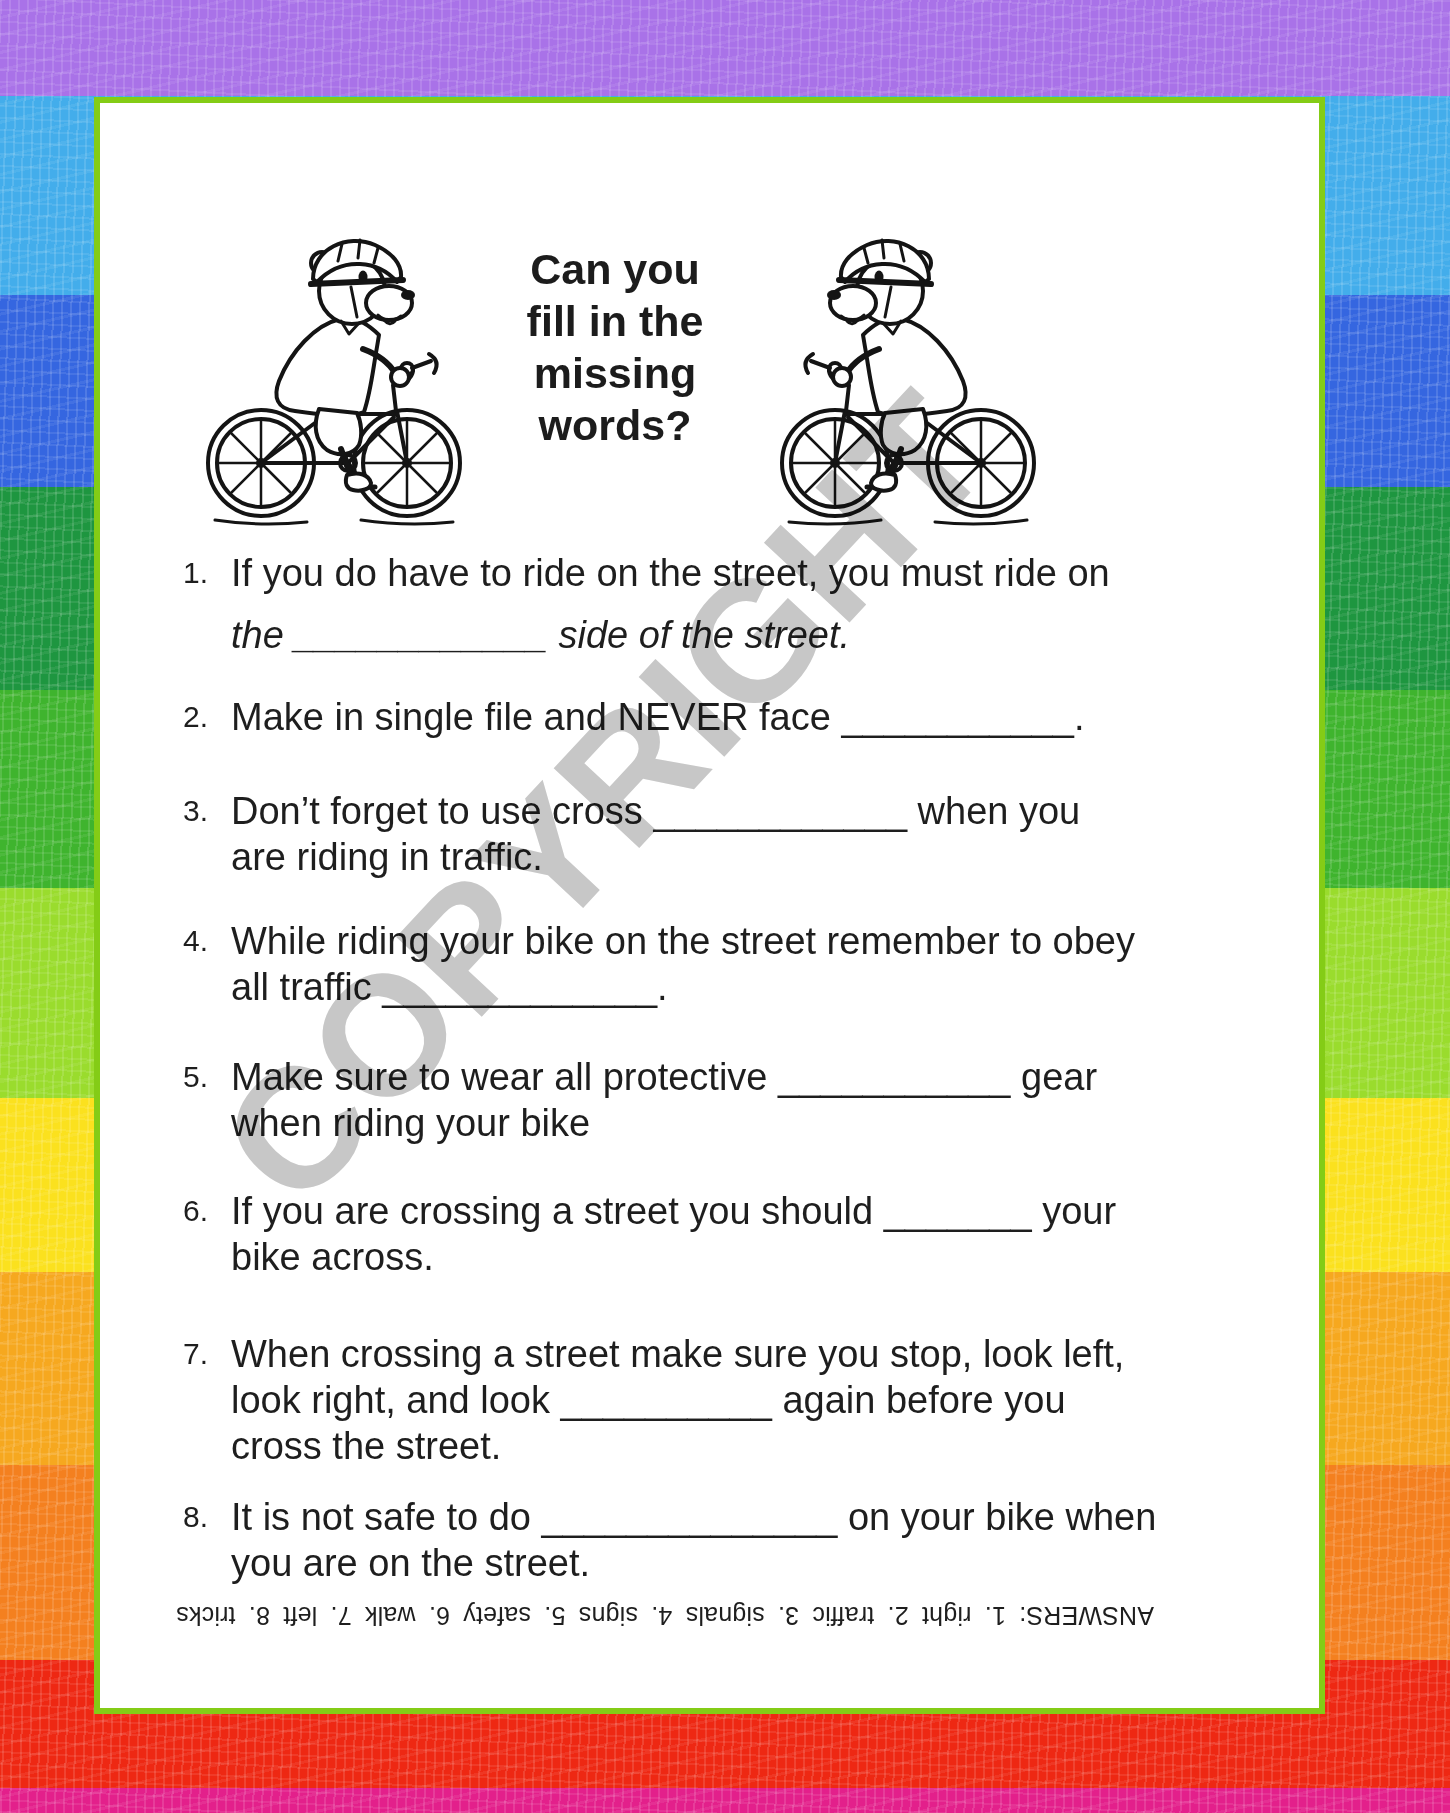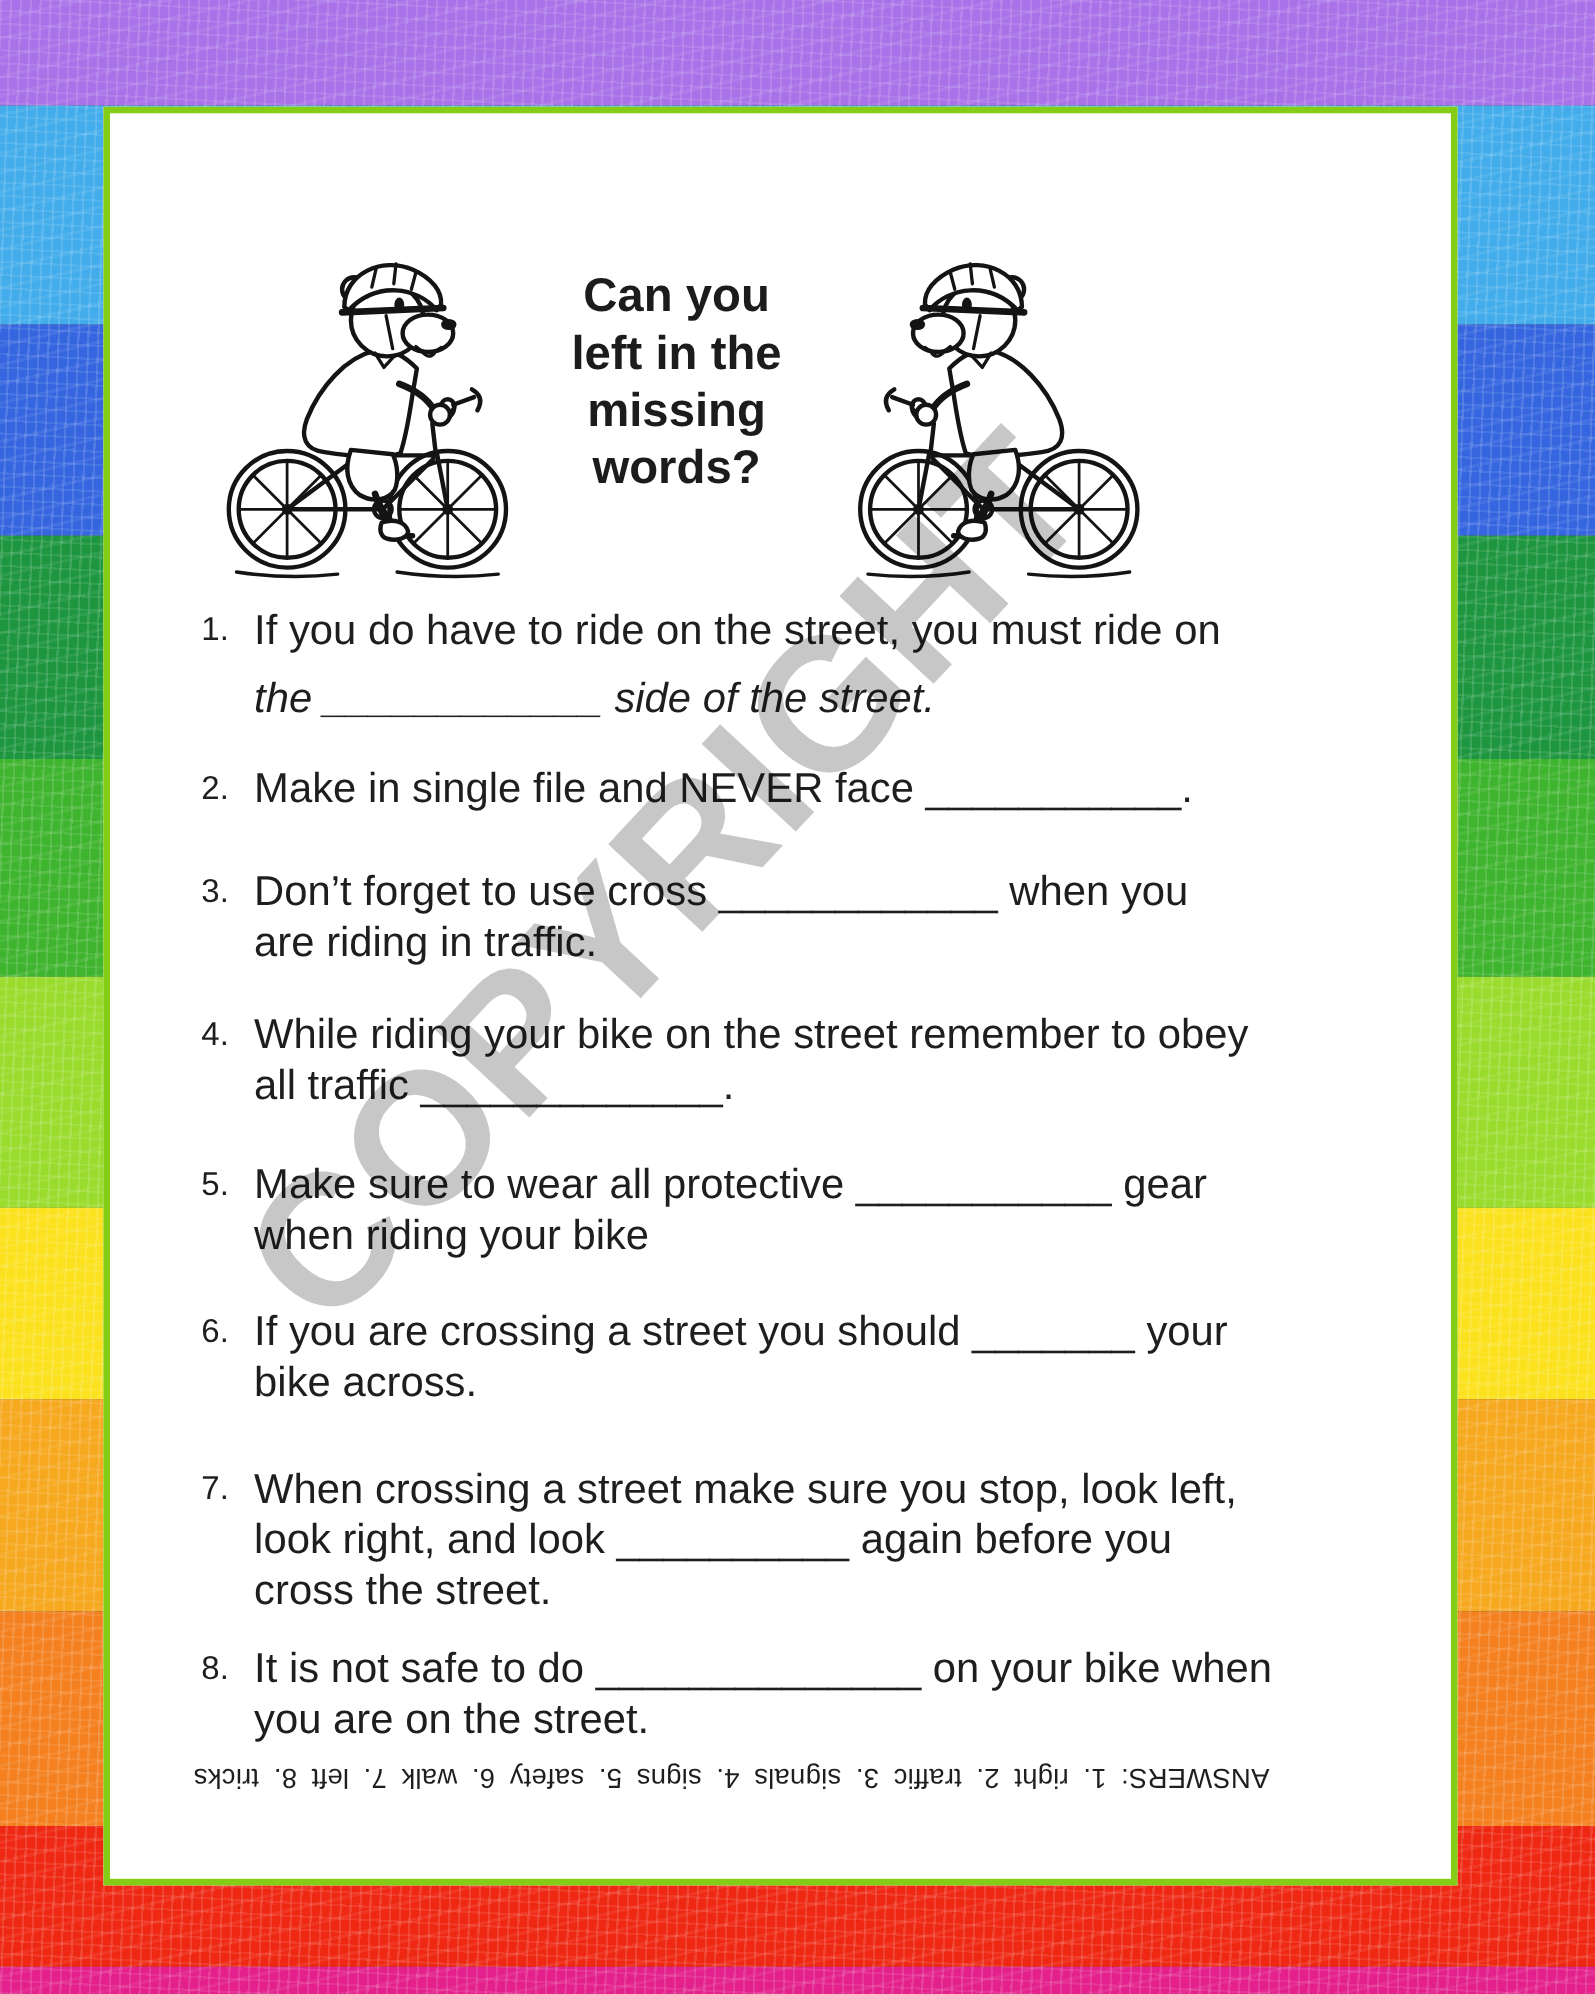--- a/index.html
+++ b/index.html
@@ -118,21 +118,21 @@
 
         <path class="ln fillw" d="M112,58 C112,28 146,12 174,24 C192,32 201,44 200,56 L196,61 C178,40 142,34 116,61 Z"></path>
         <path class="ln" style="stroke-width:6" d="M110,63 L202,59"></path>
         <path class="ln" style="stroke-width:3" d="M141,23 L137,40 M159,19 L157,37 M177,27 L173,42"></path>
         <path class="ln" style="stroke-width:3" d="M150,66 L156,96 M140,100 l8,13 l10,-11"></path>
       </g>
     </svg>
 
     <div class="title">
       <div>Can you</div>
-      <div>left in the</div>
+      <div>fill in the</div>
       <div>missing</div>
       <div>words?</div>
     </div>
 
     <svg class="bear bear-right" viewBox="0 0 265 310" aria-hidden="true">
       <use href="#bearBike"></use>
     </svg>
 
     <div id="questions">
         <div class="question q1" style="top: 447px;">

